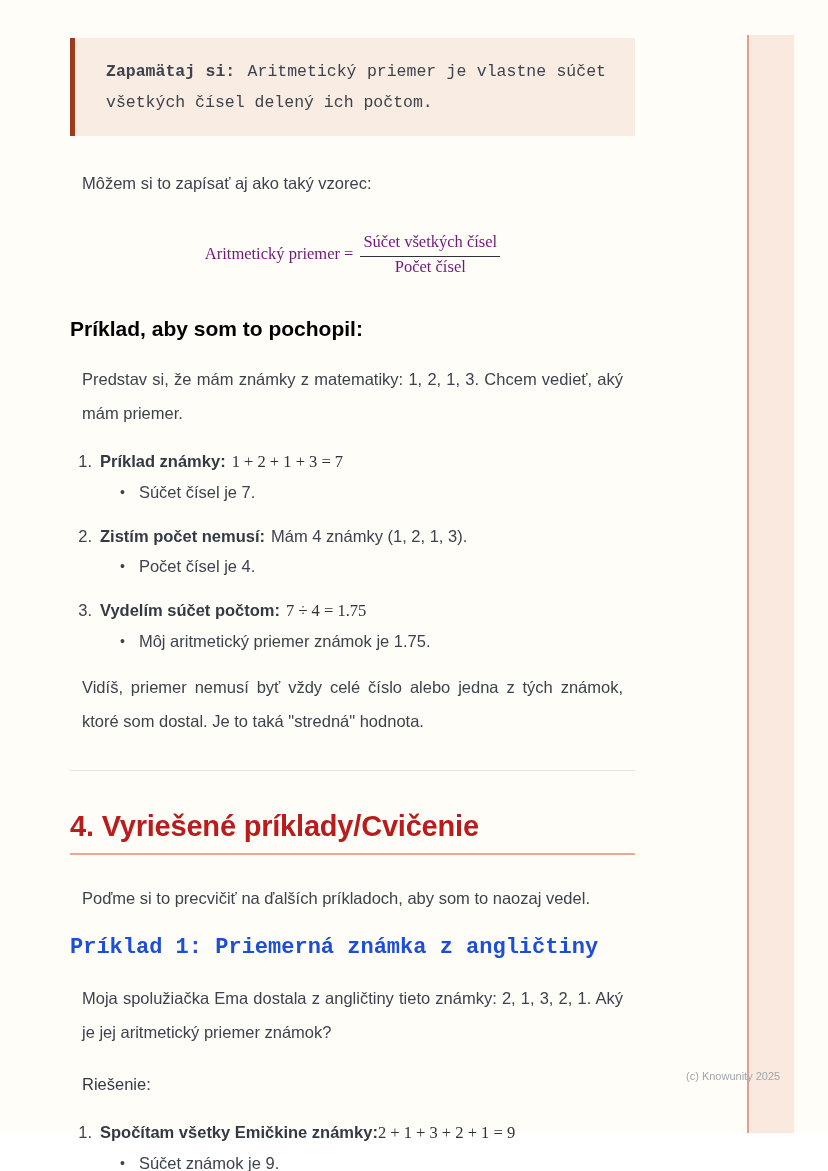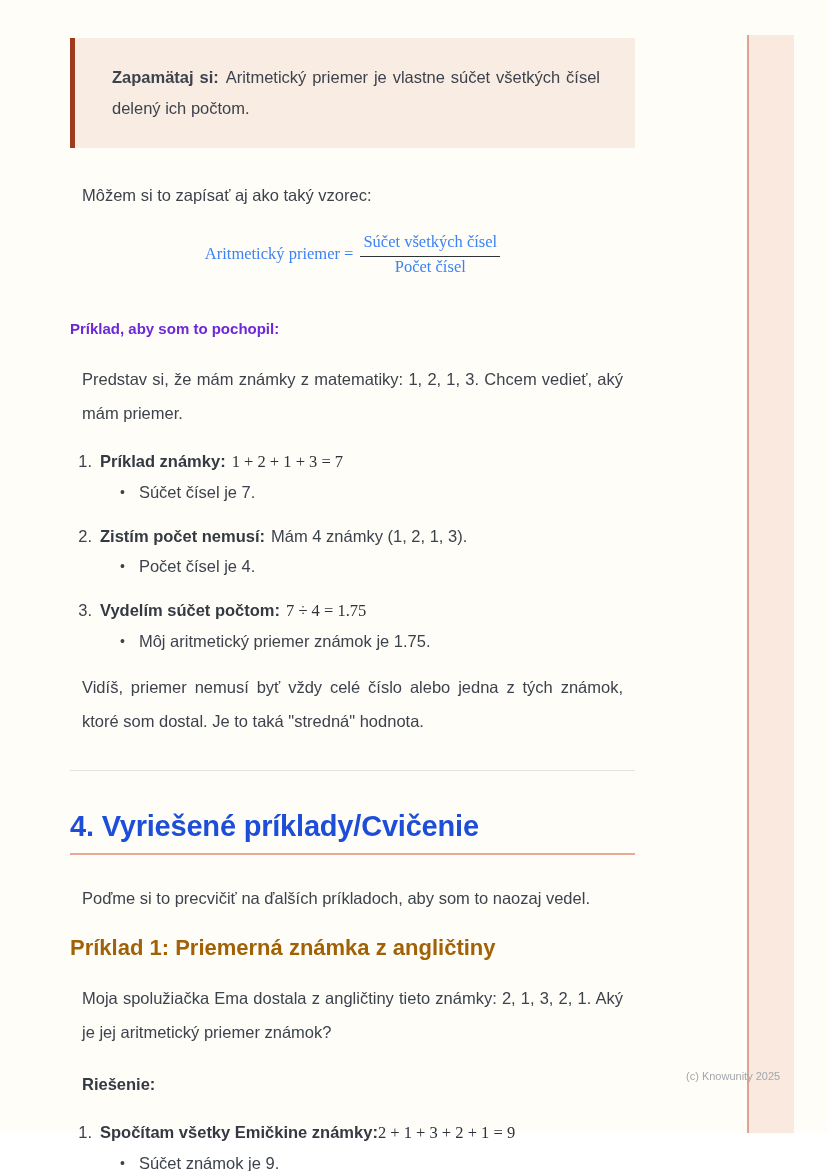--- a/index.html
+++ b/index.html
@@ -29,51 +29,52 @@
   }
   
   .callout{
     margin-top:38px;
     background:#f9ece3;
     border-left:5px solid #a03a1d;
     padding:11px 22px 11px 24px;
     box-sizing:border-box;
   }
   .callout p{
-    margin:13px;
+    margin:7px;
     font-size:16.5px;line-height:31px;
     text-align:justify;
+    font-family:Liberation Mono, monospace;
   }
   .callout b{margin-right:2px;}
   
   p.body{
     margin:12px;
     font-size:16.5px;line-height:34px;
     text-align:justify;
   }
   .formula-intro{margin-top:30px !important;text-align:left !important;}
   
   .formula{
-    margin-top:12px;
+    margin-top:24px;
     height:60px;
     display:flex;align-items:center;justify-content:center;
     font-family:"Liberation Serif", serif;
-    font-size:16.5px;color:#3b82f6;
+    font-size:16.5px;color:#701a75;
   }
   .frac{
     display:inline-flex;flex-direction:column;
     text-align:center;margin-left:7px;
     vertical-align:middle;
   }
   .frac .numer{border-bottom:1px solid #2e333b;padding:0 3px 4px 3px;}
   .frac .denom{}
   h3.mini{
     margin:30px 0 0 0;
-    font-size:15px;line-height:30px;
-    color:#6d28d9;
+    font-size:21px;line-height:30px;
+    color:#000000;
   }
   .para{margin-top:18px !important;}
   
   .steps{margin-top:16px;}
   .step{margin-bottom:14px;font-size:16.5px;line-height:30px;}
   .step-line .num{
     display:inline-block;width:22px;text-align:right;margin-right:8px;
   }
   .step-line b{color:#343a43;}
   .mathseg{
@@ -88,32 +89,33 @@
   .dot{margin-right:14px;font-size:14px;}
   .dot::before{content:"\2022";}
   
   hr.divider{
     border:none;border-top:1px solid #e6e3dd;
     margin:32px 0 0 0;
   }
   h1.section{
     margin:34px 0 0 0;
     font-size:29px;line-height:42px;
-    color:#1d4ed8;
+    color:#b91c1c;
     padding-bottom:6px;
     border-bottom:2px solid #eba894;
     letter-spacing:-0.2px;
   }
   h2.example{
     margin:18px 0 0 0;
     font-size:22px;line-height:30px;
-    color:#a16207;
+    color:#1d4ed8;
+    font-family:Liberation Mono, monospace;
   }
   .section-intro{margin-top:26px !important;text-align:left !important;}
-  .solution{margin-top:18px !important;font-weight:bold;text-align:left;color:#343a43;}
+  .solution{margin-top:18px !important;font-weight:normal;text-align:left;color:#343a43;}
   
   .watermark{
     position:absolute;
     left:686px;top:1070px;
     font-size:11px;color:#a2a7ad;
     white-space:nowrap;
     z-index:2;
   }
 </style>
 </head>

